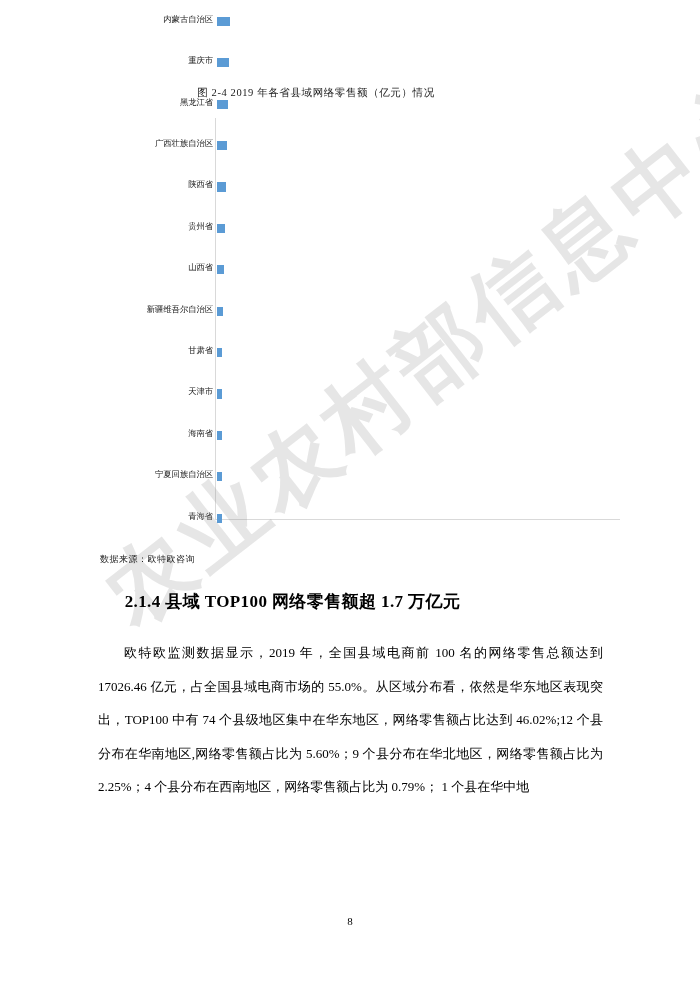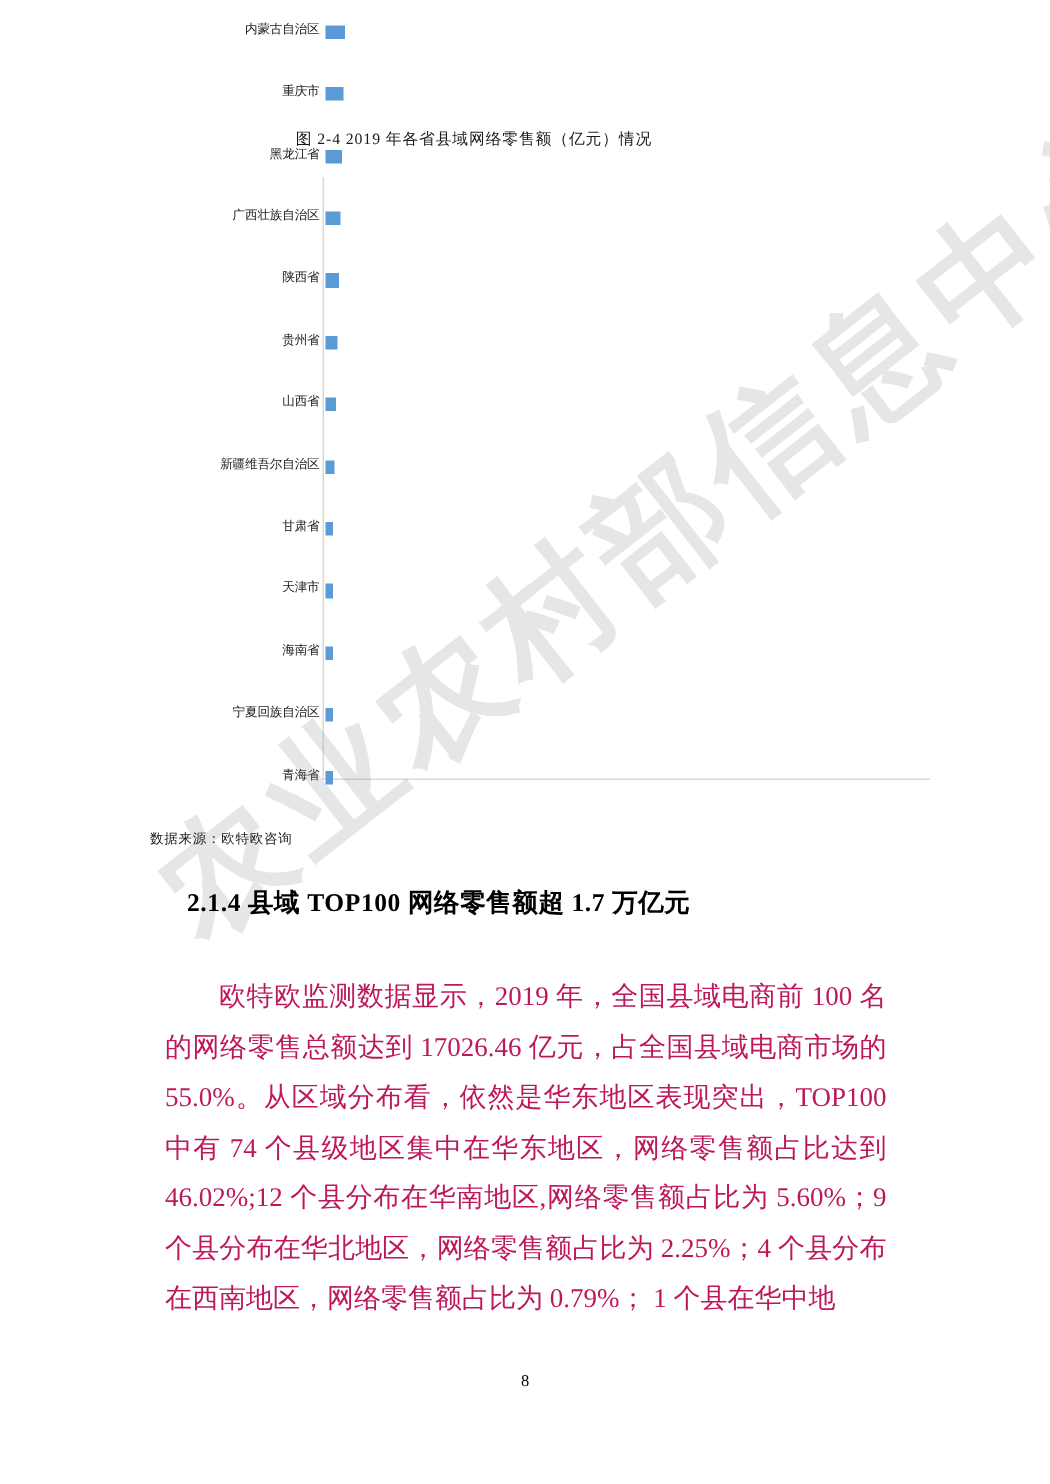--- a/index.html
+++ b/index.html
@@ -146,28 +146,28 @@
   }
 
   .body-text {
     position: absolute;
     left: 98px;
     top: 636px;
     width: 505px;
     z-index: 6;
   }
   .body-text p {
-    margin: 12px;
-    font-size: 18px;
+    margin: 0;
+    font-size: 13px;
     line-height: 33.5px;
     text-align: justify;
     text-align-last: left;
     text-indent: 2em;
     font-family: "Liberation Serif", serif;
-    color: #be185d;
+    color: #000000;
   }
 
   .page-number {
     position: absolute;
     left: 0;
     top: 915px;
     width: 700px;
     text-align: center;
     font-size: 11px;
     font-family: "Liberation Serif", serif;

